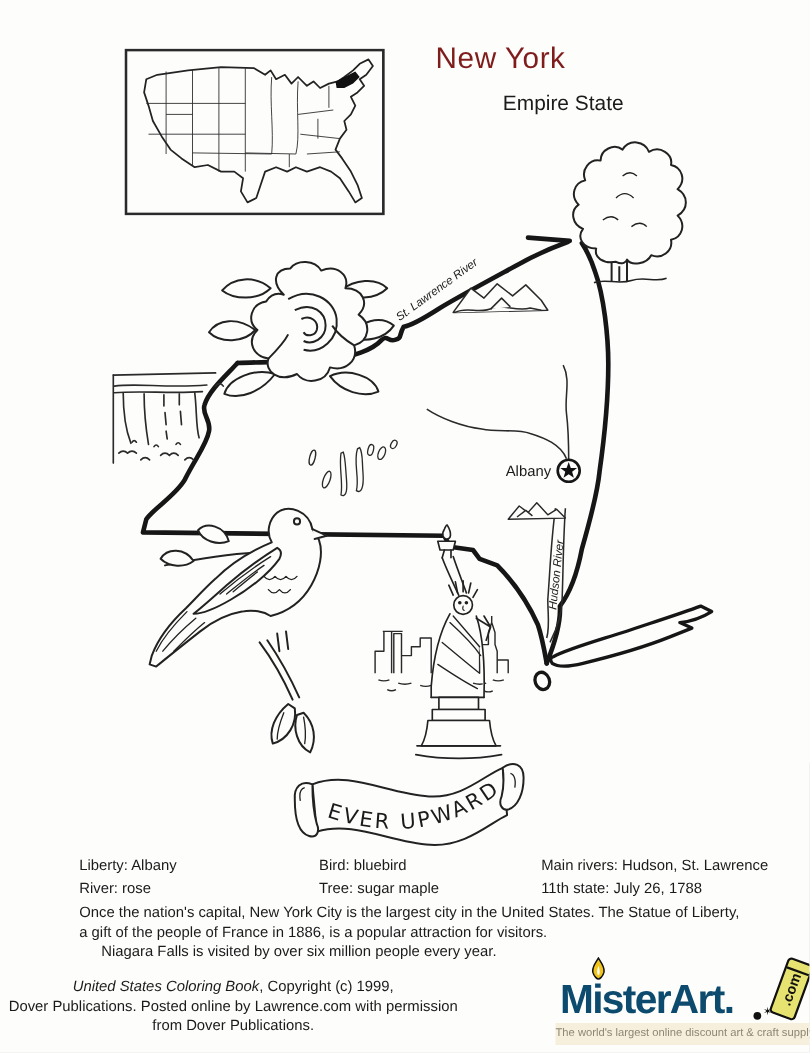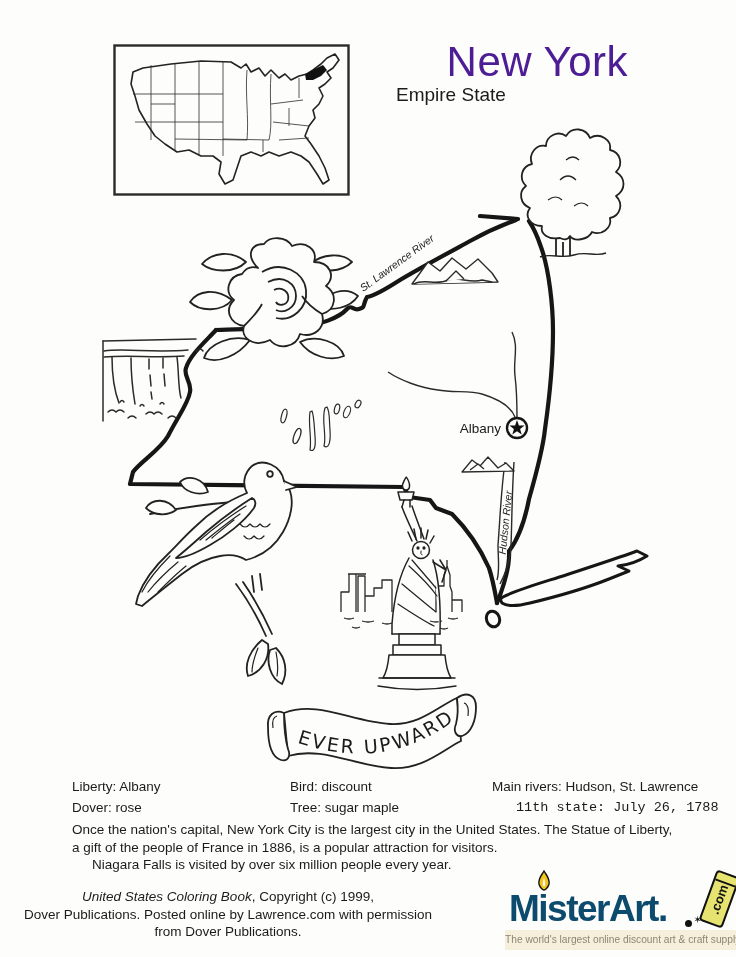--- a/index.html
+++ b/index.html
@@ -1,36 +1,36 @@
 <!DOCTYPE html>
 <html><head>
 <meta charset="utf-8">
 <style>
   html,body{margin:0;padding:0;background:#e9e9e9;}
   .page{position:relative;width:736px;height:957px;background:#fdfdfc;overflow:hidden;
         font-family:"Liberation Sans",sans-serif;color:#1b1b1b;}
   .abs{position:absolute;}
   
-  .title{left:396px;top:38px;width:232px;text-align:right;font-size:42px;letter-spacing:.5px;color:#4c1d95;}
-  .subtitle{left:396px;top:84px;width:232px;font-size:19px;color:#1b1b1b;}
+  .title{left:396px;top:38px;width:232px;text-align:left;font-size:27px;letter-spacing:.5px;color:#7f1d1d;}
+  .subtitle{left:396px;top:84px;width:232px;text-align:center;font-size:19px;color:#1b1b1b;}
   
   .us-inset{left:113px;top:44px;width:237px;height:152px;}
   
   .art{left:0;top:0;width:736px;height:957px;}
   svg text{font-family:"Liberation Sans",sans-serif;fill:#1b1b1b;}
   .hand{font-family:"DejaVu Sans",sans-serif;}
   
   .fact{font-size:13.5px;white-space:nowrap;}
   .f-capital{left:72px;top:779px;} .f-bird{left:290px;top:779px;} .f-rivers{left:492px;top:779px;}
-  .f-flower{left:72px;top:800px;}  .f-tree{left:290px;top:800px;} .f-state{left:516px;top:800px;font-family:Liberation Mono, monospace;}
+  .f-flower{left:72px;top:800px;}  .f-tree{left:290px;top:800px;} .f-state{left:492px;top:800px;}
   .para{font-size:13.5px;line-height:17.5px;}
   .para1{left:72px;top:821px;width:606px;}
   .para2{left:72px;top:856px;width:606px;margin-left:20px;}
   
-  .credit{left:16px;top:888px;width:424px;text-align:center;font-size:13.5px;line-height:17.5px;}
+  .credit{left:0;top:888px;width:424px;text-align:center;font-size:13.5px;line-height:17.5px;}
   .credit .book{font-style:italic;}
   
   .logo{left:505px;top:872px;width:231px;height:80px;}
   .brand-row{position:relative;width:100%;height:58px;}
   .brand{position:absolute;left:4px;top:16px;font-size:37px;font-weight:bold;letter-spacing:-1.5px;color:#0c4a6e;}
   .flame{position:absolute;left:31px;top:-2px;width:16px;height:22px;}
   .tube{position:absolute;right:4px;top:0px;width:21px;height:50px;background:#e7e370;
         border:2.5px solid #111;border-radius:4px;transform:rotate(20deg);display:flex;
         align-items:center;justify-content:center;}
   .tube-crimp{position:absolute;top:1px;left:0;right:0;height:6px;border-bottom:2px solid #111;}
@@ -206,23 +206,23 @@
       <defs>
           <path id="banner-curve" d="M295,742 C333,755 369,757 400,748 C424,741 443,729 458,718"></path>
         </defs>
       <text class="hand" font-size="19" letter-spacing="2.5" fill="#1d1d1d" stroke="none">
         <textPath href="#banner-curve" startOffset="2">EVER UPWARD</textPath>
       </text>
     </g>
   </svg>
 
   <div class="abs fact f-capital">Liberty: Albany</div>
-  <div class="abs fact f-bird">Bird: discount</div>
+  <div class="abs fact f-bird">Bird: bluebird</div>
   <div class="abs fact f-rivers">Main rivers: Hudson, St. Lawrence</div>
-  <div class="abs fact f-flower">Dover: rose</div>
+  <div class="abs fact f-flower">River: rose</div>
   <div class="abs fact f-tree">Tree: sugar maple</div>
   <div class="abs fact f-state">11th state: July 26, 1788</div>
 
   <div class="abs para para1">Once the nation's capital, New York City is the largest city in the United States. The Statue of Liberty, a gift of the people of France in 1886, is a popular attraction for visitors.</div>
   <div class="abs para para2">Niagara Falls is visited by over six million people every year.</div>
 
   <div class="abs credit">
     <div><span class="book">United States Coloring Book</span><span>, Copyright (c) 1999,</span></div>
     <div>Dover Publications. Posted online by Lawrence.com with permission</div>
     <div>from Dover Publications.</div>

